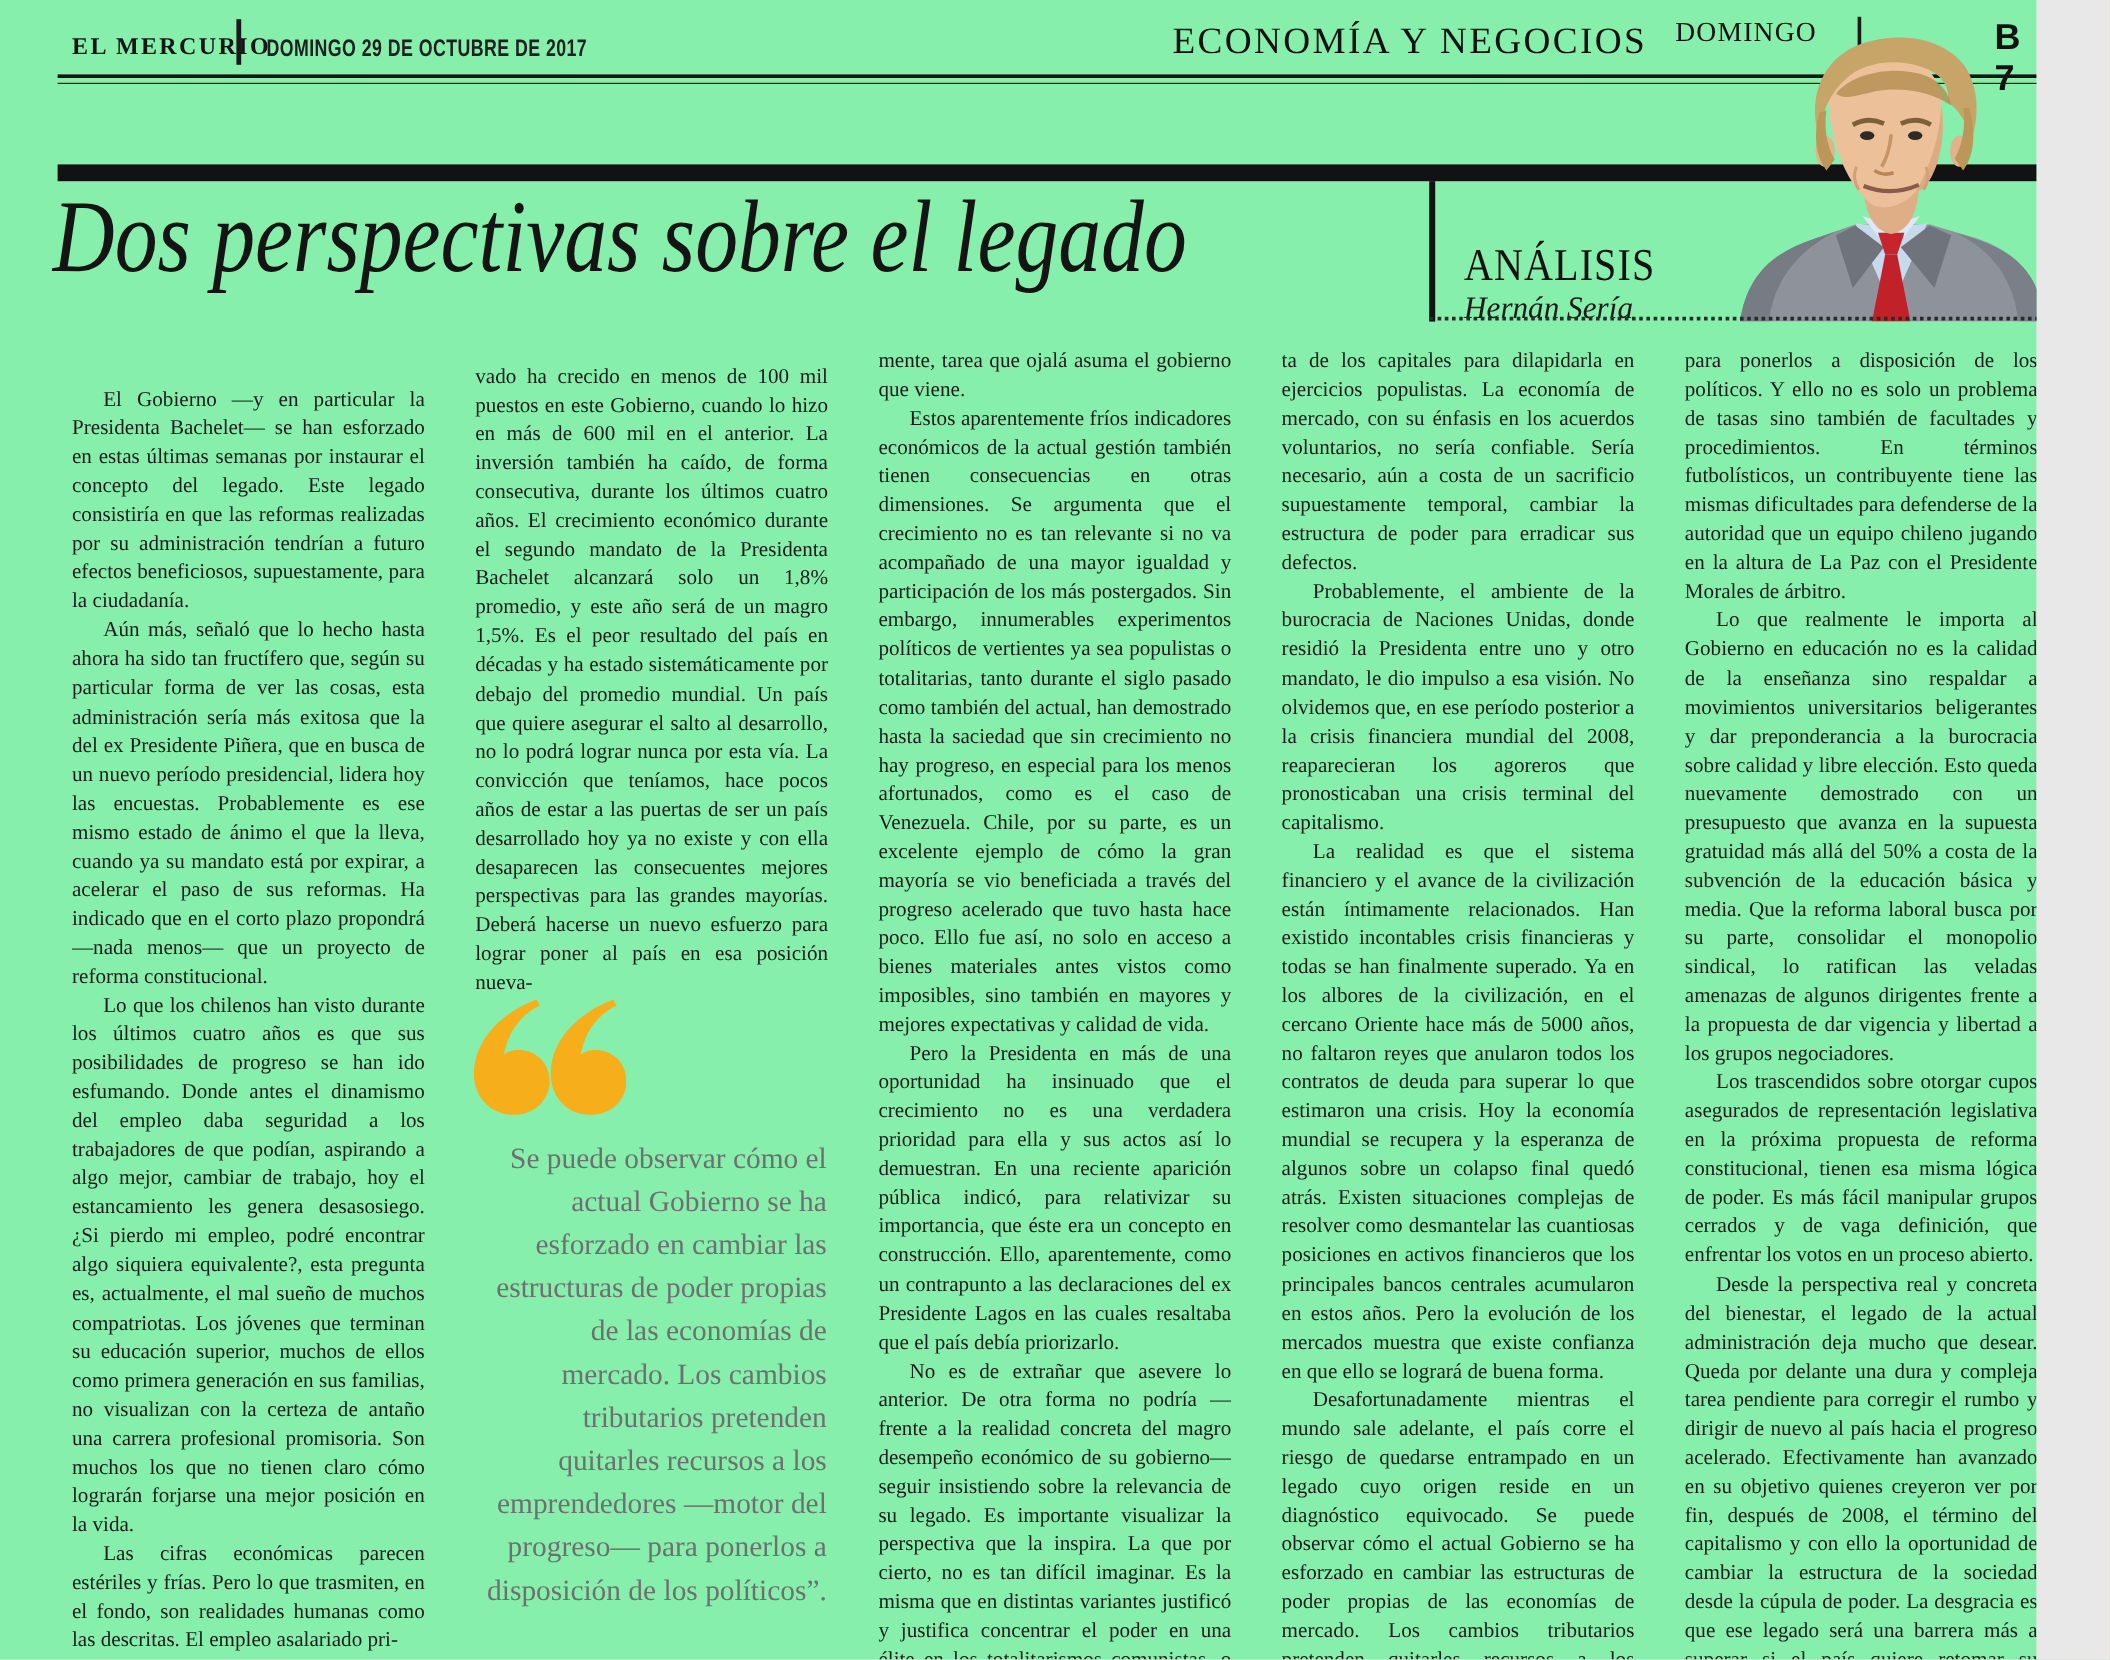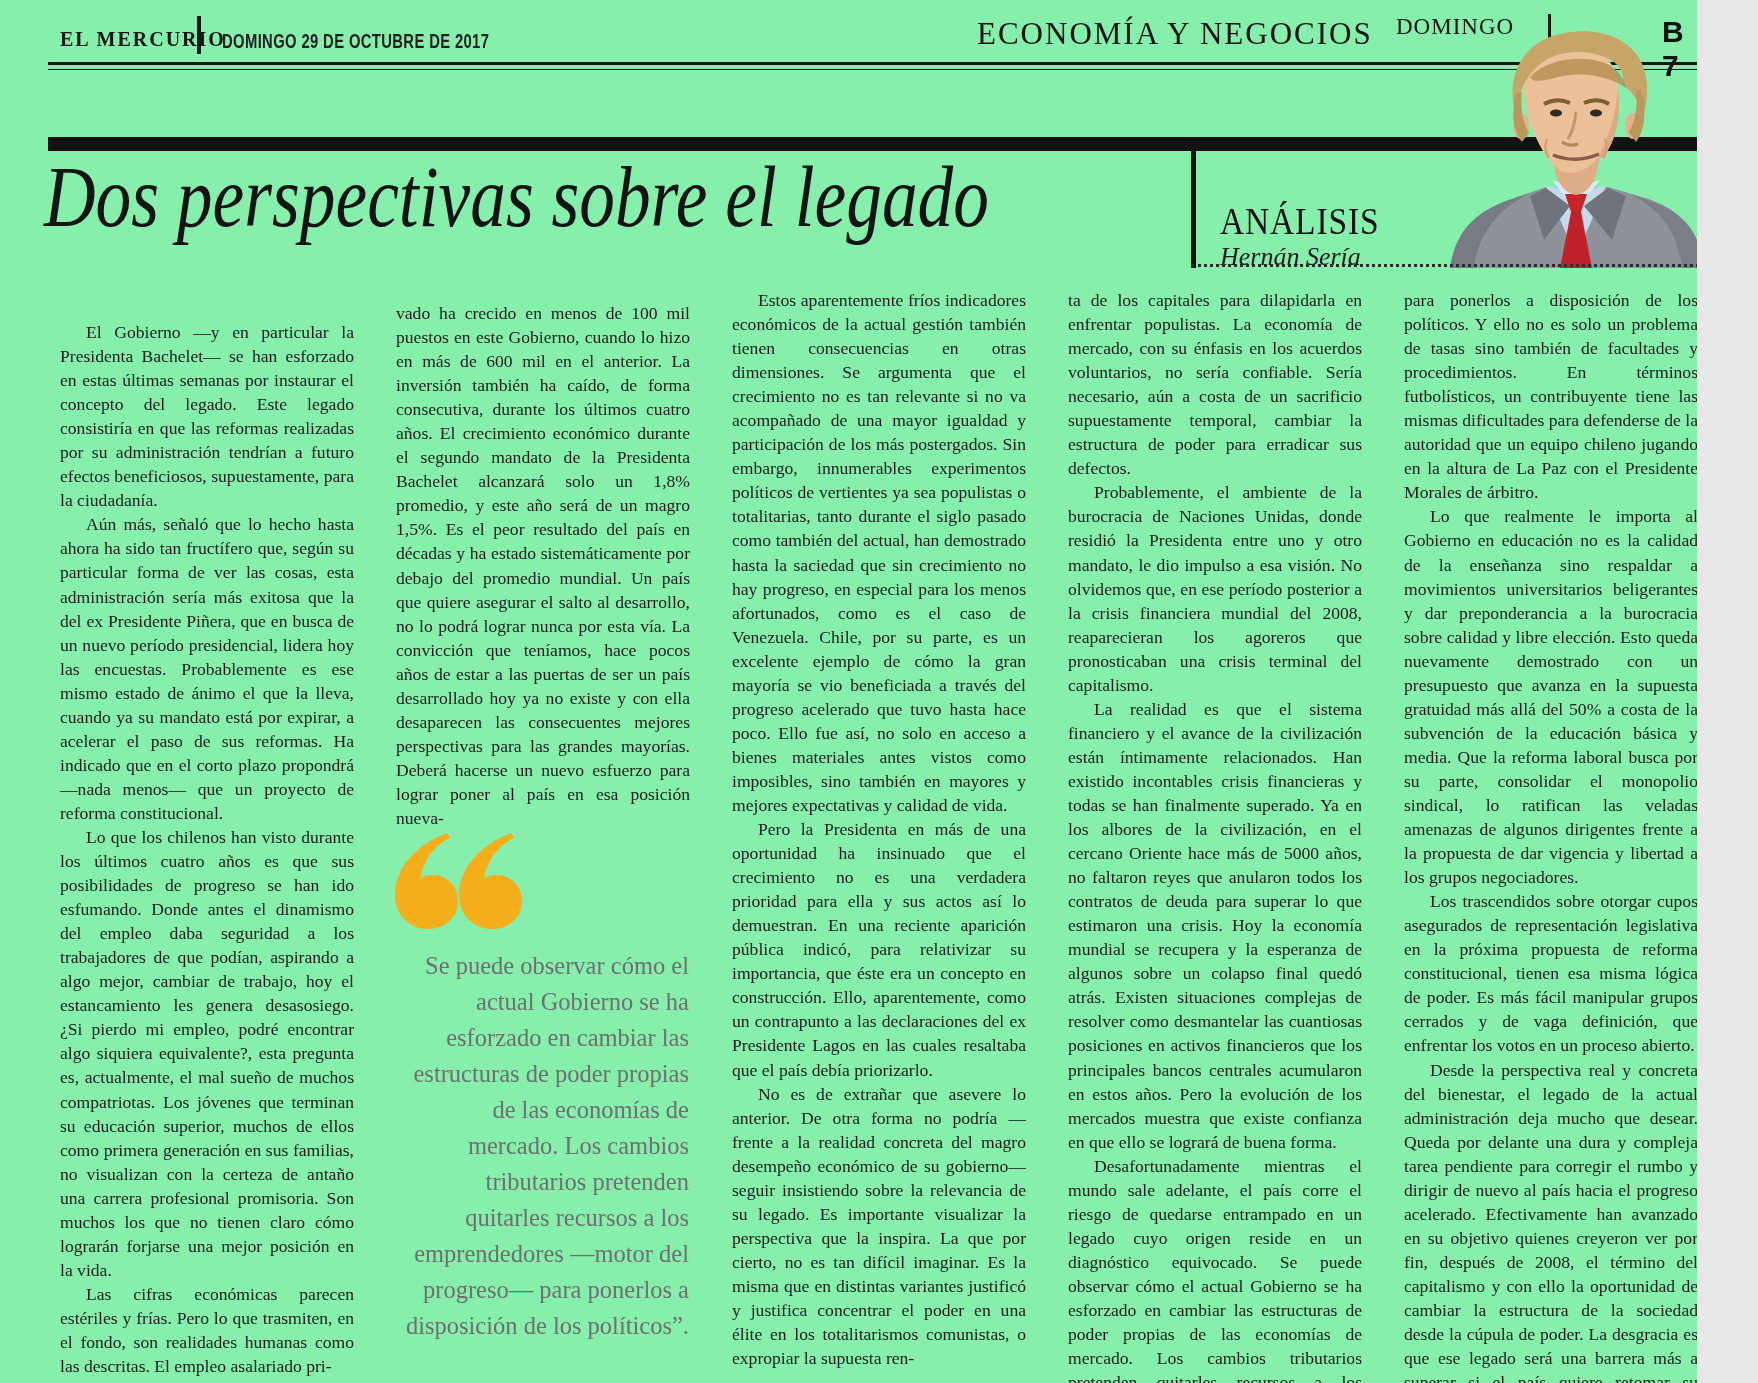--- a/index.html
+++ b/index.html
@@ -107,26 +107,27 @@
   <div class="abs col" id="col1">
       <p>El Gobierno —y en particular la Presidenta Bachelet— se han esforzado en estas últimas semanas por instaurar el concepto del legado. Este legado consistiría en que las reformas realizadas por su administración tendrían a futuro efectos beneficiosos, supuestamente, para la ciudadanía.</p>
       <p>Aún más, señaló que lo hecho hasta ahora ha sido tan fructífero que, según su particular forma de ver las cosas, esta administración sería más exitosa que la del ex Presidente Piñera, que en busca de un nuevo período presidencial, lidera hoy las encuestas. Probablemente es ese mismo estado de ánimo el que la lleva, cuando ya su mandato está por expirar, a acelerar el paso de sus reformas. Ha indicado que en el corto plazo propondrá —nada menos— que un proyecto de reforma constitucional.</p>
       <p>Lo que los chilenos han visto durante los últimos cuatro años es que sus posibilidades de progreso se han ido esfumando. Donde antes el dinamismo del empleo daba seguridad a los trabajadores de que podían, aspirando a algo mejor, cambiar de trabajo, hoy el estancamiento les genera desasosiego. ¿Si pierdo mi empleo, podré encontrar algo siquiera equivalente?, esta pregunta es, actualmente, el mal sueño de muchos compatriotas. Los jóvenes que terminan su educación superior, muchos de ellos como primera generación en sus familias, no visualizan con la certeza de antaño una carrera profesional promisoria. Son muchos los que no tienen claro cómo lograrán forjarse una mejor posición en la vida.</p>
       <p>Las cifras económicas parecen estériles y frías. Pero lo que trasmiten, en el fondo, son realidades humanas como las descritas. El empleo asalariado pri-</p>
     </div>
   <div class="abs col" id="col2">
       <p class="cont">vado ha crecido en menos de 100 mil puestos en este Gobierno, cuando lo hizo en más de 600 mil en el anterior. La inversión también ha caído, de forma consecutiva, durante los últimos cuatro años. El crecimiento económico durante el segundo mandato de la Presidenta Bachelet alcanzará solo un 1,8% promedio, y este año será de un magro 1,5%. Es el peor resultado del país en décadas y ha estado sistemáticamente por debajo del promedio mundial. Un país que quiere asegurar el salto al desarrollo, no lo podrá lograr nunca por esta vía. La convicción que teníamos, hace pocos años de estar a las puertas de ser un país desarrollado hoy ya no existe y con ella desaparecen las consecuentes mejores perspectivas para las grandes mayorías. Deberá hacerse un nuevo esfuerzo para lograr poner al país en esa posición nueva-</p>
     </div>
   <div class="abs col" id="col3">
+      <p class="cont">mente, tarea que ojalá asuma el gobierno que viene.</p>
       <p>Estos aparentemente fríos indicadores económicos de la actual gestión también tienen consecuencias en otras dimensiones. Se argumenta que el crecimiento no es tan relevante si no va acompañado de una mayor igualdad y participación de los más postergados. Sin embargo, innumerables experimentos políticos de vertientes ya sea populistas o totalitarias, tanto durante el siglo pasado como también del actual, han demostrado hasta la saciedad que sin crecimiento no hay progreso, en especial para los menos afortunados, como es el caso de Venezuela. Chile, por su parte, es un excelente ejemplo de cómo la gran mayoría se vio beneficiada a través del progreso acelerado que tuvo hasta hace poco. Ello fue así, no solo en acceso a bienes materiales antes vistos como imposibles, sino también en mayores y mejores expectativas y calidad de vida.</p>
       <p>Pero la Presidenta en más de una oportunidad ha insinuado que el crecimiento no es una verdadera prioridad para ella y sus actos así lo demuestran. En una reciente aparición pública indicó, para relativizar su importancia, que éste era un concepto en construcción. Ello, aparentemente, como un contrapunto a las declaraciones del ex Presidente Lagos en las cuales resaltaba que el país debía priorizarlo.</p>
       <p>No es de extrañar que asevere lo anterior. De otra forma no podría —frente a la realidad concreta del magro desempeño económico de su gobierno— seguir insistiendo sobre la relevancia de su legado. Es importante visualizar la perspectiva que la inspira. La que por cierto, no es tan difícil imaginar. Es la misma que en distintas variantes justificó y justifica concentrar el poder en una élite en los totalitarismos comunistas, o expropiar la supuesta ren-</p>
     </div>
   <div class="abs col" id="col4">
-      <p class="cont">ta de los capitales para dilapidarla en enfrentar populistas. La economía de mercado, con su énfasis en los acuerdos voluntarios, no sería confiable. Sería necesario, aún a costa de un sacrificio supuestamente temporal, cambiar la estructura de poder para erradicar sus defectos.</p>
+      <p class="cont">ta de los capitales para dilapidarla en ejercicios populistas. La economía de mercado, con su énfasis en los acuerdos voluntarios, no sería confiable. Sería necesario, aún a costa de un sacrificio supuestamente temporal, cambiar la estructura de poder para erradicar sus defectos.</p>
       <p>Probablemente, el ambiente de la burocracia de Naciones Unidas, donde residió la Presidenta entre uno y otro mandato, le dio impulso a esa visión. No olvidemos que, en ese período posterior a la crisis financiera mundial del 2008, reaparecieran los agoreros que pronosticaban una crisis terminal del capitalismo.</p>
       <p>La realidad es que el sistema financiero y el avance de la civilización están íntimamente relacionados. Han existido incontables crisis financieras y todas se han finalmente superado. Ya en los albores de la civilización, en el cercano Oriente hace más de 5000 años, no faltaron reyes que anularon todos los contratos de deuda para superar lo que estimaron una crisis. Hoy la economía mundial se recupera y la esperanza de algunos sobre un colapso final quedó atrás. Existen situaciones complejas de resolver como desmantelar las cuantiosas posiciones en activos financieros que los principales bancos centrales acumularon en estos años. Pero la evolución de los mercados muestra que existe confianza en que ello se logrará de buena forma.</p>
       <p>Desafortunadamente mientras el mundo sale adelante, el país corre el riesgo de quedarse entrampado en un legado cuyo origen reside en un diagnóstico equivocado. Se puede observar cómo el actual Gobierno se ha esforzado en cambiar las estructuras de poder propias de las economías de mercado. Los cambios tributarios pretenden quitarles recursos a los emprendedores —motor del progreso—</p>
     </div>
   <div class="abs col" id="col5">
       <p class="cont">para ponerlos a disposición de los políticos. Y ello no es solo un problema de tasas sino también de facultades y procedimientos. En términos futbolísticos, un contribuyente tiene las mismas dificultades para defenderse de la autoridad que un equipo chileno jugando en la altura de La Paz con el Presidente Morales de árbitro.</p>
       <p>Lo que realmente le importa al Gobierno en educación no es la calidad de la enseñanza sino respaldar a movimientos universitarios beligerantes y dar preponderancia a la burocracia sobre calidad y libre elección. Esto queda nuevamente demostrado con un presupuesto que avanza en la supuesta gratuidad más allá del 50% a costa de la subvención de la educación básica y media. Que la reforma laboral busca por su parte, consolidar el monopolio sindical, lo ratifican las veladas amenazas de algunos dirigentes frente a la propuesta de dar vigencia y libertad a los grupos negociadores.</p>
       <p>Los trascendidos sobre otorgar cupos asegurados de representación legislativa en la próxima propuesta de reforma constitucional, tienen esa misma lógica de poder. Es más fácil manipular grupos cerrados y de vaga definición, que enfrentar los votos en un proceso abierto.</p>
       <p>Desde la perspectiva real y concreta del bienestar, el legado de la actual administración deja mucho que desear. Queda por delante una dura y compleja tarea pendiente para corregir el rumbo y dirigir de nuevo al país hacia el progreso acelerado. Efectivamente han avanzado en su objetivo quienes creyeron ver por fin, después de 2008, el término del capitalismo y con ello la oportunidad de cambiar la estructura de la sociedad desde la cúpula de poder. La desgracia es que ese legado será una barrera más a superar si el país quiere retomar su progreso para beneficio de todos.</p>
     </div>

